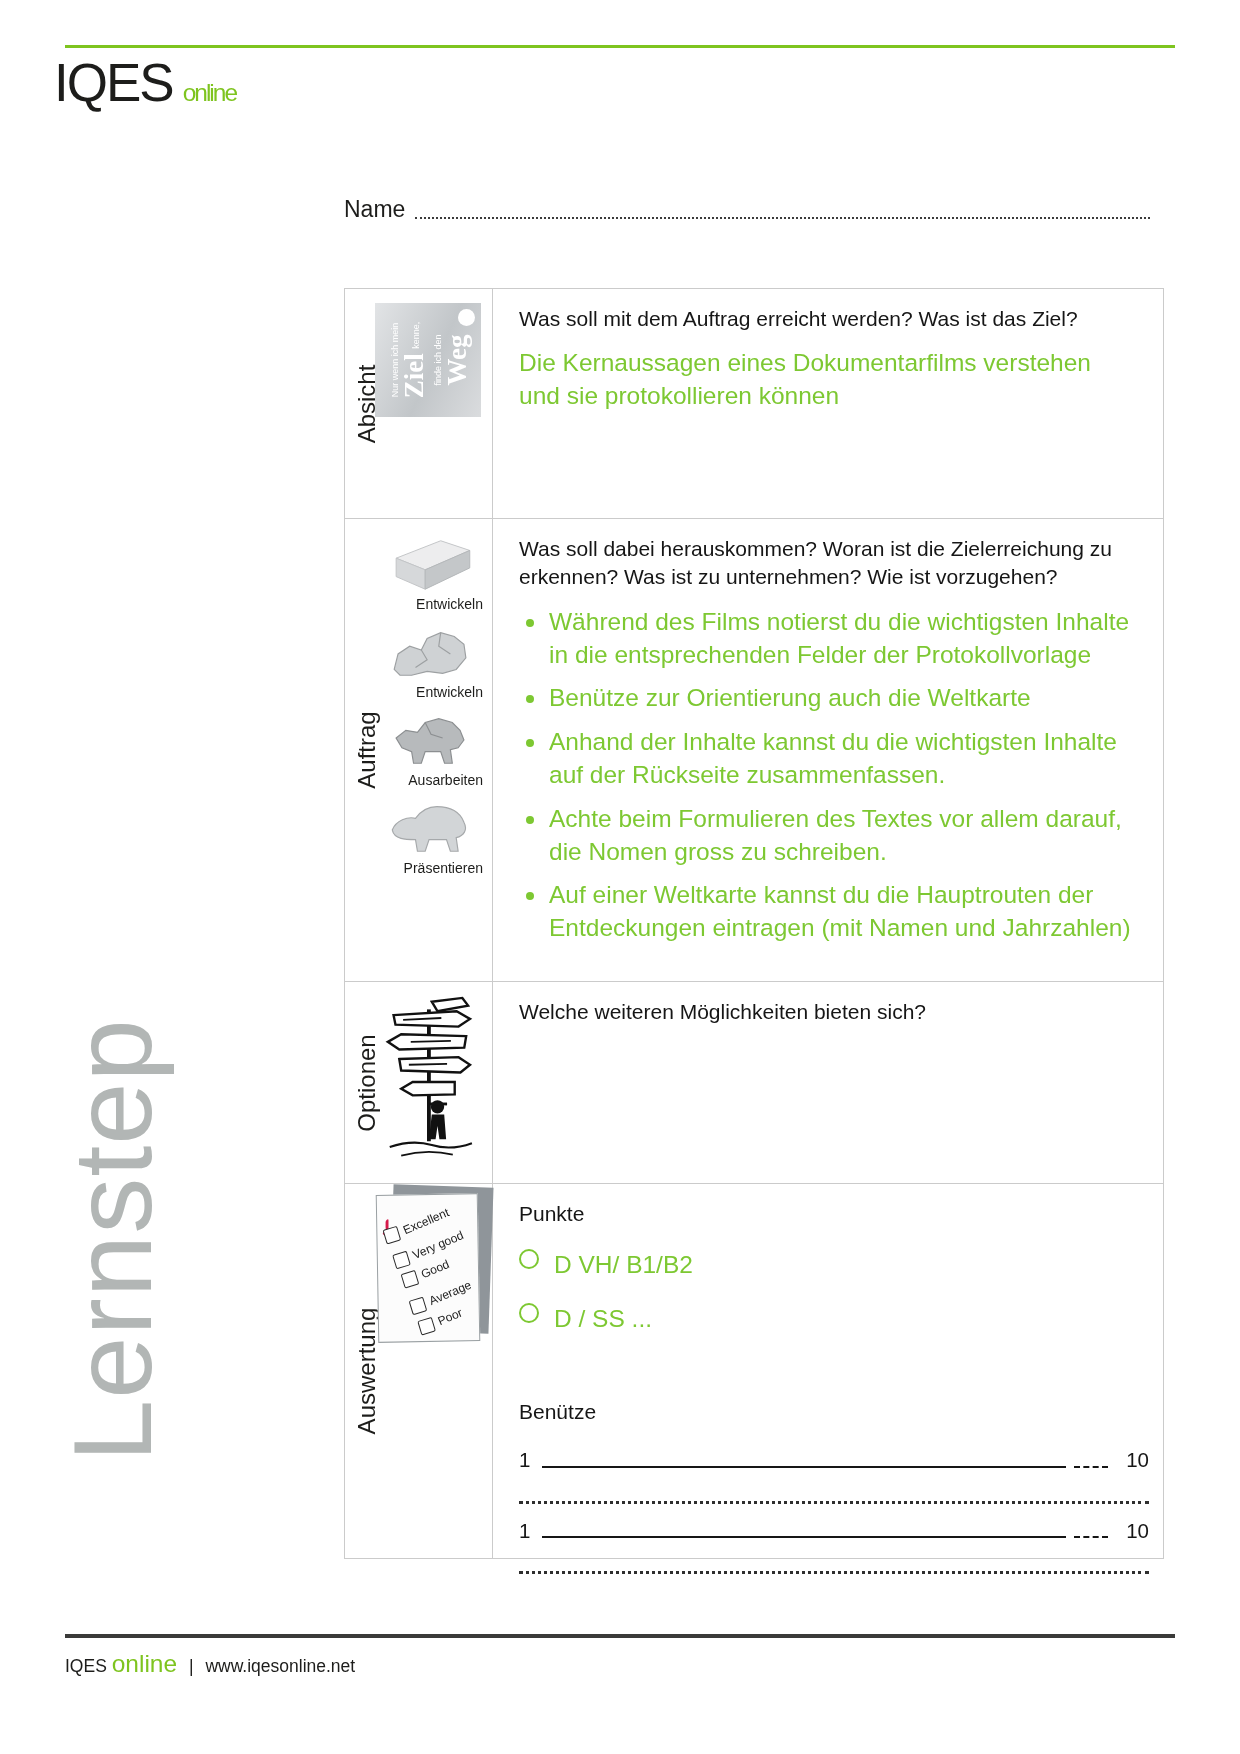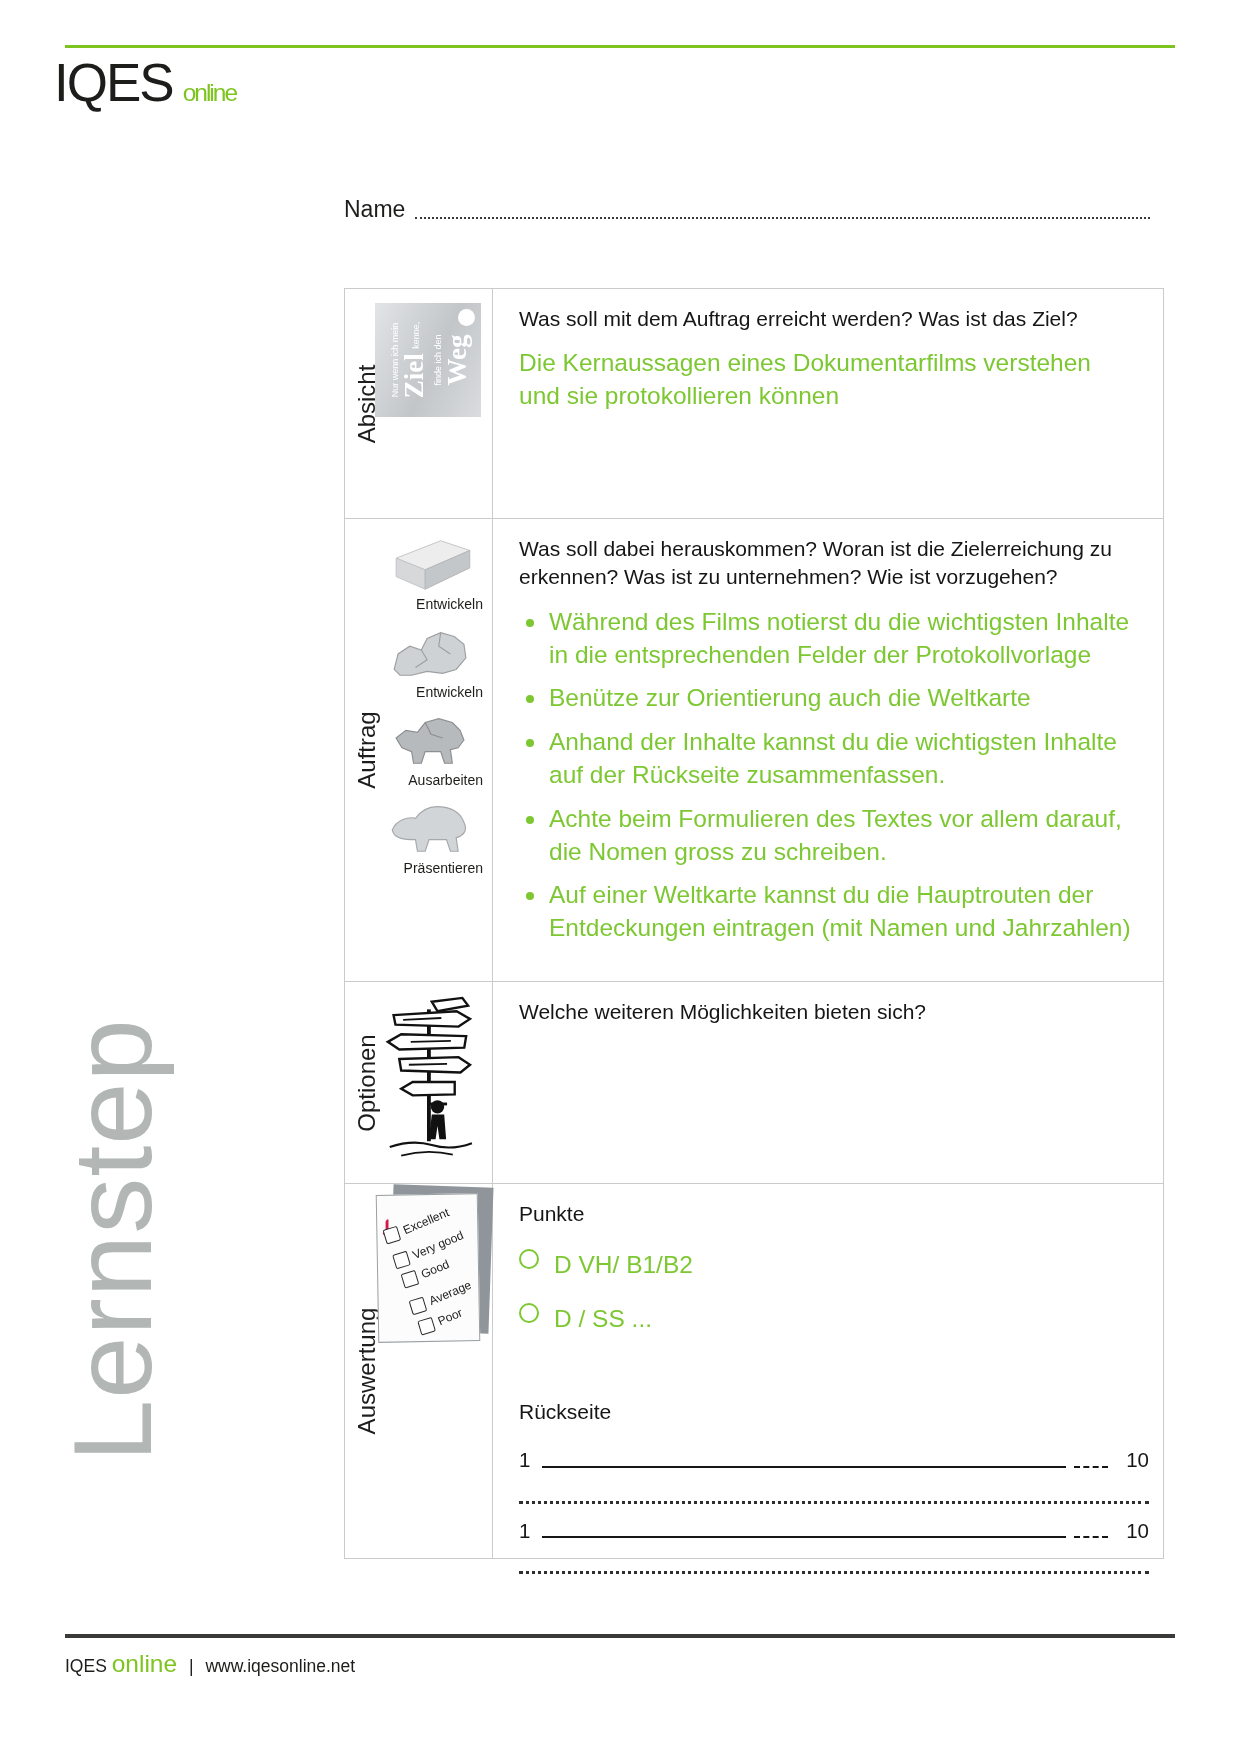--- a/index.html
+++ b/index.html
@@ -248,21 +248,21 @@
     <div class="ccell">
       <p class="q">Punkte</p>
       <div class="optrow">
         <span class="ring"></span>
         <span class="g">D VH/ B1/B2</span>
       </div>
       <div class="optrow">
         <span class="ring"></span>
         <span class="g">D / SS ...</span>
       </div>
-      <p class="q qual">Rückseite</p>
+      <p class="q qual">Benütze</p>
       <div class="scale-row">
         <span class="snum">1</span>
         <div class="sline"></div>
         <div class="sdash"></div>
         <span class="snum">10</span>
       </div>
       <div class="dotline"></div>
       <div class="scale-row second">
         <span class="snum">1</span>
         <div class="sline"></div>

